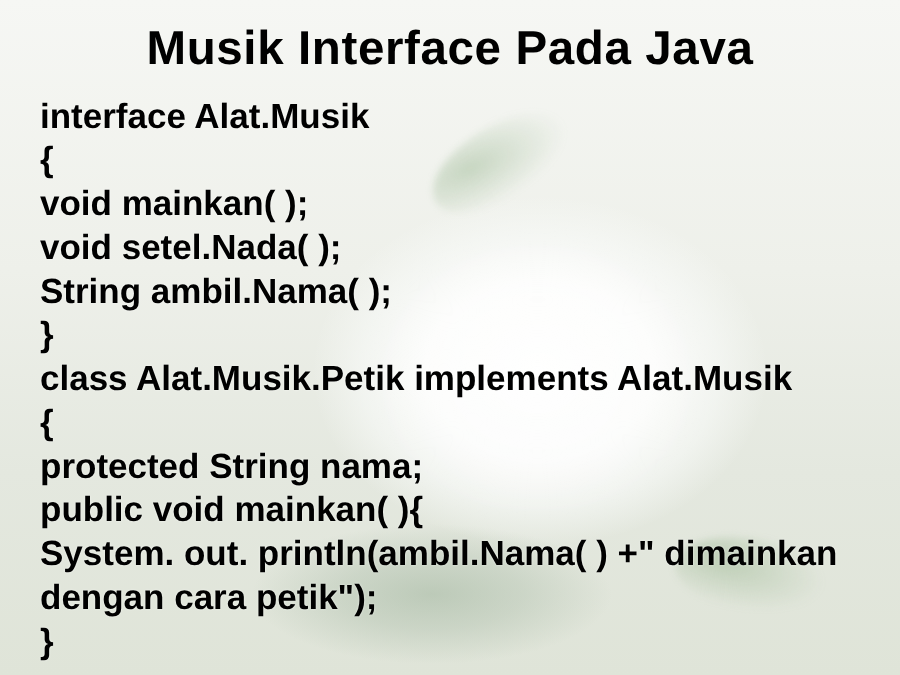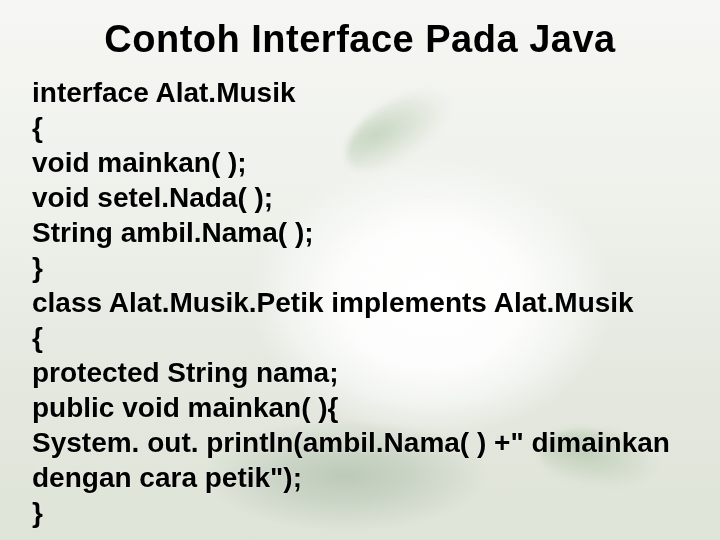--- a/index.html
+++ b/index.html
@@ -62,16 +62,16 @@
 </style>
 </head>
 <body>
 
 <div class="slide">
   <div class="rose-highlight"></div>
   <div class="leaf l1"></div>
   <div class="leaf l2"></div>
 
   <div class="content">
-    <h1 class="title">Contoh Interface Pada Java</h1>
+    <h1 class="title">Musik Interface Pada Java</h1>
     <div class="code" id="code-block"><div>interface Alat.Musik</div><div>{</div><div>void mainkan( );</div><div>void setel.Nada( );</div><div>String ambil.Nama( );</div><div>}</div><div>class Alat.Musik.Petik implements Alat.Musik</div><div>{</div><div>protected String nama;</div><div>public void mainkan( ){</div><div>System. out. println(ambil.Nama( ) +" dimainkan dengan cara petik");</div><div>}</div></div>
   </div>
 </div>
 
 </body></html>

